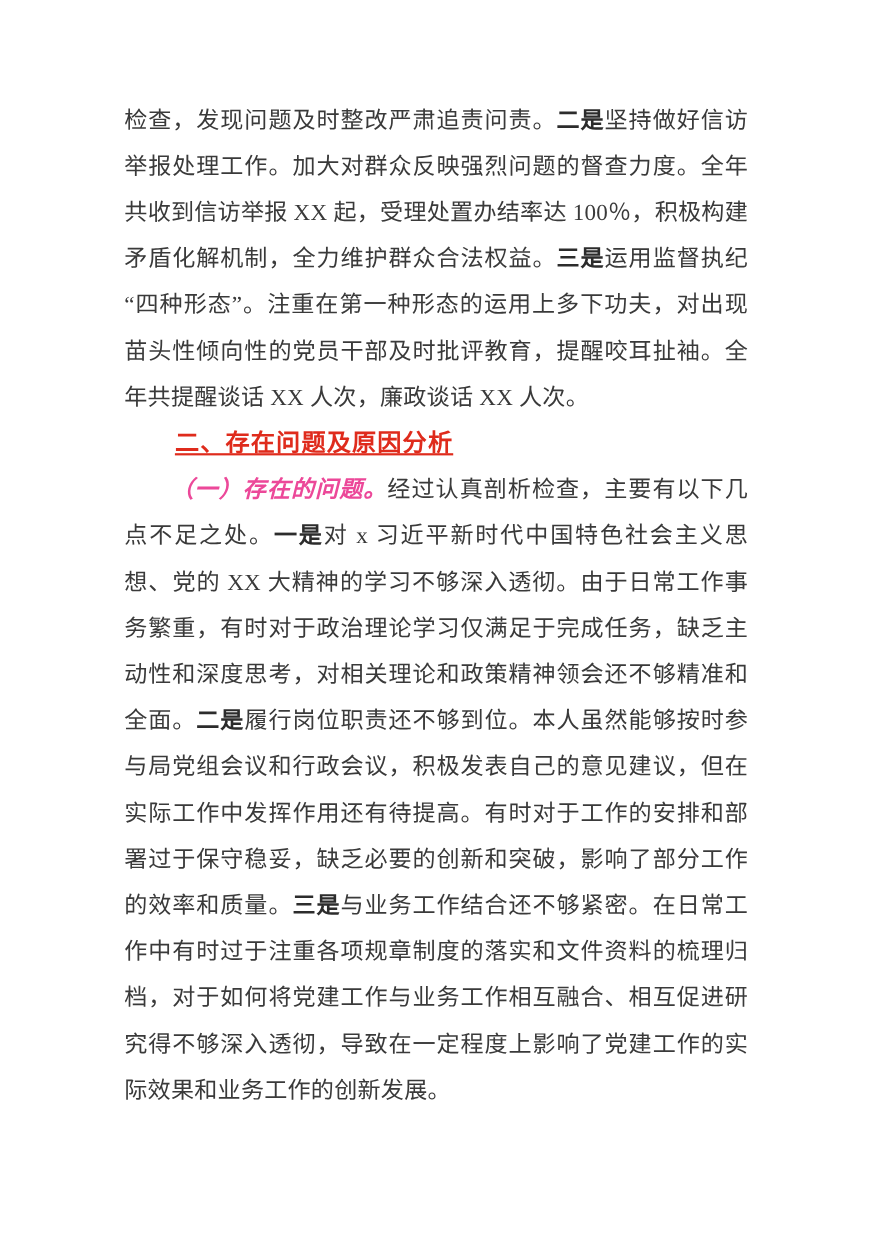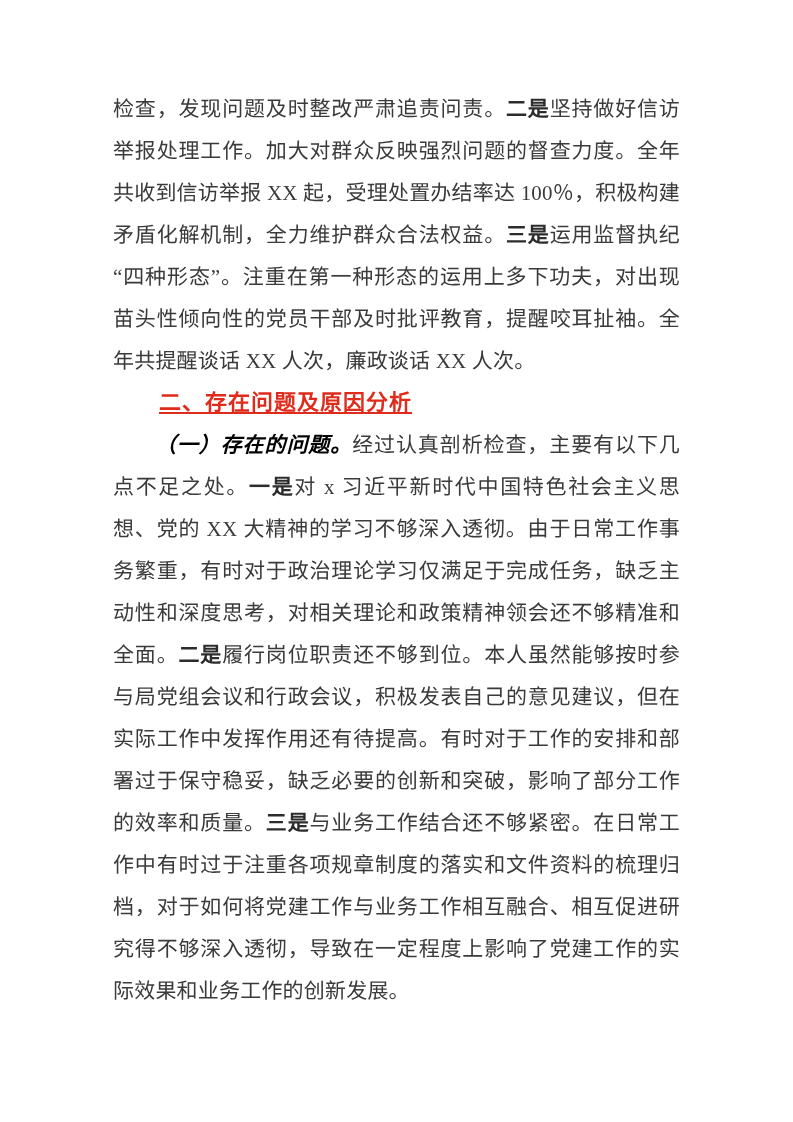--- a/index.html
+++ b/index.html
@@ -42,21 +42,21 @@
     font-size: 22px;
     line-height: 42px;
     font-weight: 700;
     color: #df2b1c;
     text-indent: 46px;
     font-family: "Liberation Sans", "DejaVu Sans", sans-serif;
     letter-spacing: 1px;
     text-decoration: underline;
   }
   .run-blue {
-    color: #000000;
+    color: #ec4899;
     font-weight: 700;
     font-style: italic;
   }
 </style>
 </head>
 <body>
 
 <div class="page">
   <div class="content">
 

